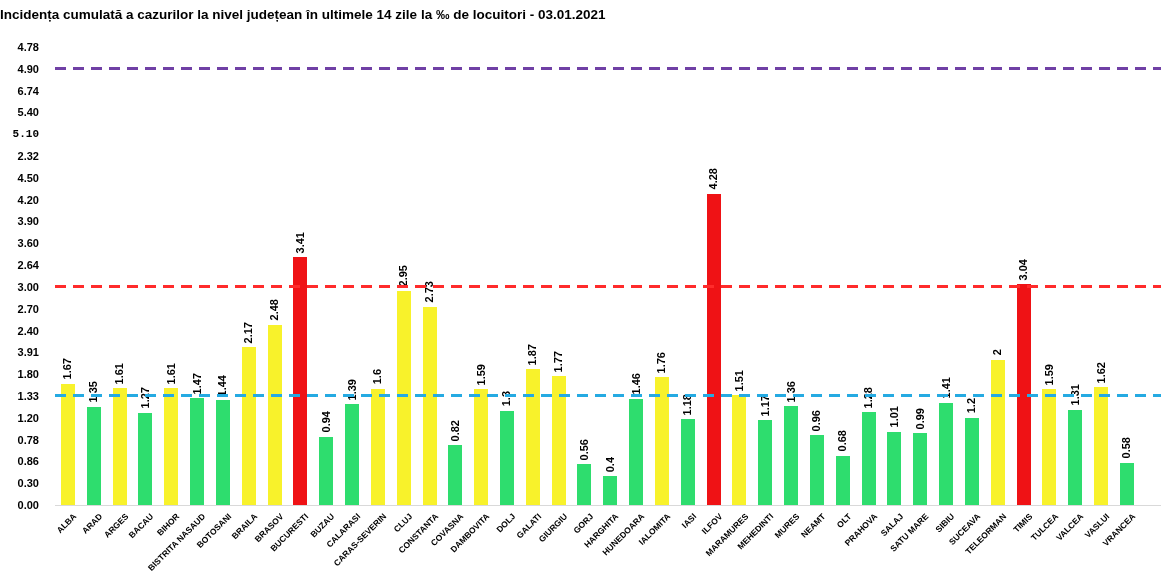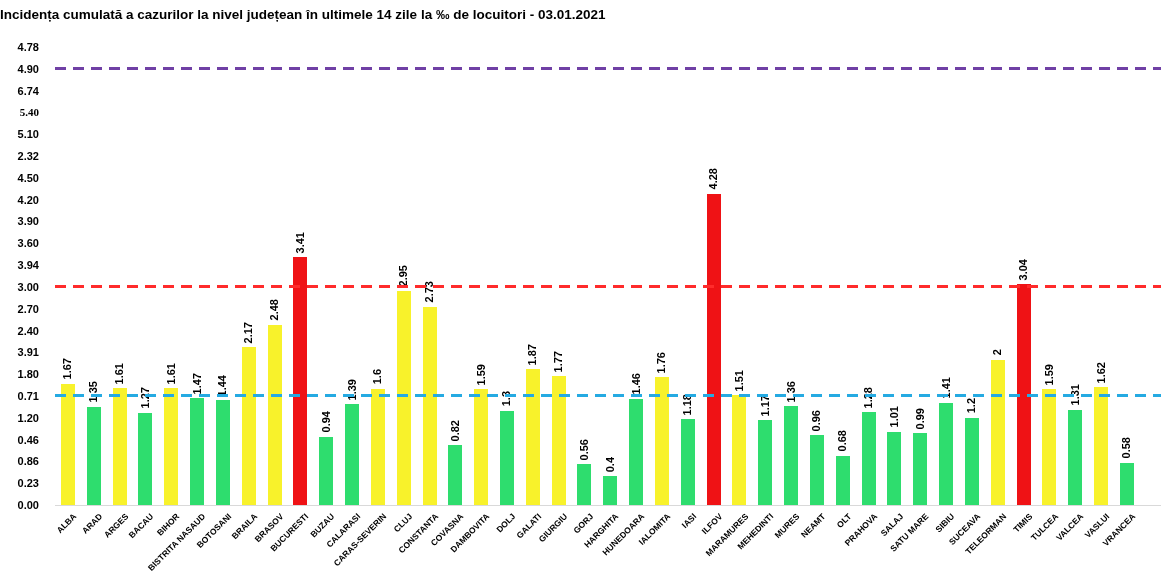--- a/index.html
+++ b/index.html
@@ -37,38 +37,38 @@
     transform:rotate(-45deg); transform-origin:100% 0; line-height:1;
   }
 </style>
 </head>
 <body>
 
 <div class="stage">
   <div class="chart-title">Incidența cumulată a cazurilor la nivel județean în ultimele 14 zile la ‰ de locuitori - 03.01.2021</div>
   <div class="y-axis">
       <div class="ytick" style="top: 100%;">0.00</div>
-      <div class="ytick" style="top: 95.2381%;">0.23</div>
+      <div class="ytick" style="top: 95.2381%;">0.30</div>
       <div class="ytick" style="top: 90.4762%;">0.86</div>
-      <div class="ytick" style="top: 85.7143%;">0.46</div>
+      <div class="ytick" style="top: 85.7143%;">0.78</div>
       <div class="ytick" style="top: 80.9524%;">1.20</div>
-      <div class="ytick" style="top: 76.1905%;">0.71</div>
+      <div class="ytick" style="top: 76.1905%;">1.33</div>
       <div class="ytick" style="top: 71.4286%;">1.80</div>
       <div class="ytick" style="top: 66.6667%;">3.91</div>
       <div class="ytick" style="top: 61.9048%;">2.40</div>
       <div class="ytick" style="top: 57.1429%;">2.70</div>
       <div class="ytick" style="top: 52.381%;">3.00</div>
-      <div class="ytick" style="top: 47.619%;">3.94</div>
+      <div class="ytick" style="top: 47.619%;">2.64</div>
       <div class="ytick" style="top: 42.8571%;">3.60</div>
       <div class="ytick" style="top: 38.0952%;">3.90</div>
       <div class="ytick" style="top: 33.3333%;">4.20</div>
       <div class="ytick" style="top: 28.5714%;">4.50</div>
       <div class="ytick" style="top: 23.8095%;">2.32</div>
-      <div class="ytick" style="top: 19.0476%;">5.10</div>
-      <div class="ytick" style="top: 14.2857%; font-family: Liberation Serif, serif;">5.40</div>
+      <div class="ytick" style="top: 19.0476%; font-family: Liberation Mono, monospace;">5.10</div>
+      <div class="ytick" style="top: 14.2857%;">5.40</div>
       <div class="ytick" style="top: 9.52381%;">6.74</div>
       <div class="ytick" style="top: 4.7619%;">4.90</div>
       <div class="ytick" style="top: 0%;">4.78</div>
     </div>
   <div class="plot">
     <div class="bars">
         <div class="cell">
           <div class="vlabel">1.67</div>
           <div class="bar" style="height: 26.5079%; background: rgb(248, 242, 43);"></div>
         </div>

